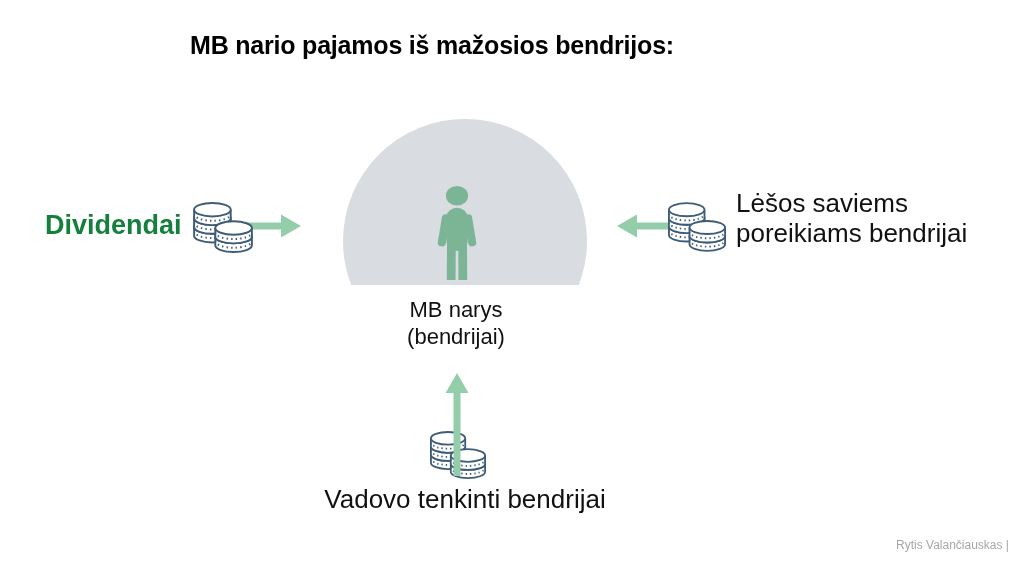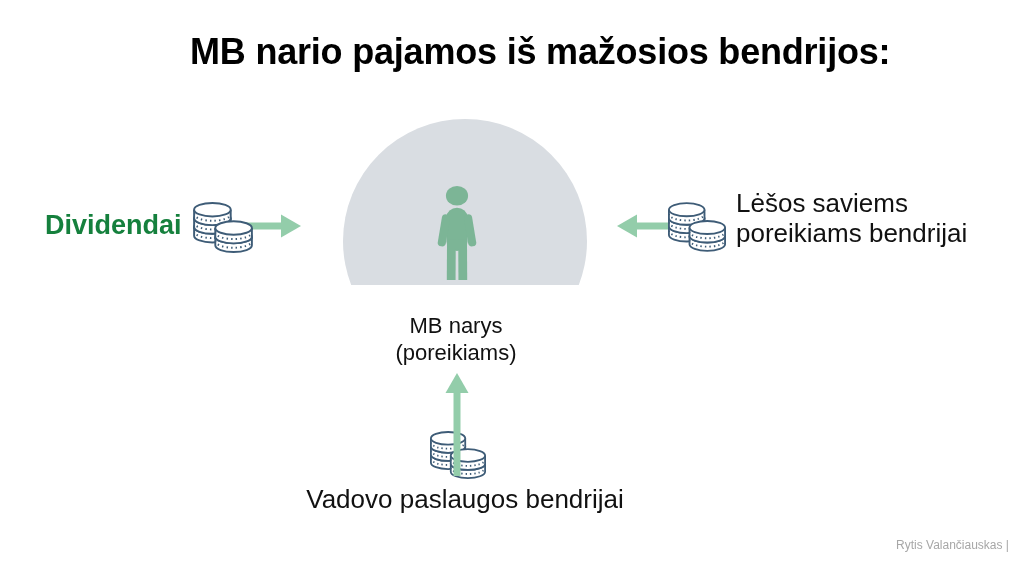--- a/index.html
+++ b/index.html
@@ -15,35 +15,35 @@
   html, body { width: 1024px; height: 571px; }
   body {
     background: var(--background, #fff);
     font-family: "Liberation Sans", "DejaVu Sans", sans-serif;
     overflow: hidden;
   }
   .slide { position: relative; width: 1024px; height: 571px; background: var(--background,#fff); }
 
   .title {
     position: absolute; left: 190px; top: 31px;
-    font-size: 36px; font-weight: 700; color: var(--title_black,#000);
+    font-size: 25px; font-weight: 700; color: var(--title_black,#000);
     white-space: nowrap; letter-spacing: -0.2px;
   }
 
   
   .dome-wrap { position: absolute; left: 343px; top: 119px; width: 244px; height: 166px; overflow: hidden; }
   .dome { width: 244px; height: 244px; border-radius: 50%; background: var(--dome_gray,#d9dde2); }
 
   .person { position: absolute; left: 422px; top: 186px; z-index: 2; }
   .person .fig { fill: var(--person_green,#7cb596); }
   .person .fig-stroke { stroke: var(--person_green,#7cb596); fill: none; }
 
   .center-label {
     position: absolute; left: 334px; top: 296px; width: 244px;
-    text-align: center; font-size: 22px; line-height: 27px; color: #111; margin-top: 16px;
+    text-align: center; font-size: 22px; line-height: 27px; color: #111;
   }
 
   .label-left {
     position: absolute; left: 45px; top: 210px;
     font-size: 27px; color: #15803d; white-space: nowrap; font-weight: bold;
   }
   .label-right {
     position: absolute; left: 736px; top: 188px; width: 266px;
     text-align: left; font-size: 26px; line-height: 30px; color: #111;
   }
@@ -100,21 +100,21 @@
     <circle class="fig" cx="30" cy="9.5" r="9.5"></circle>
     <path class="fig-stroke" d="M30,30 L30,54" stroke-width="18" stroke-linecap="round"></path>
     <path class="fig-stroke" d="M20.5,31 L17,55" stroke-width="7" stroke-linecap="round"></path>
     <path class="fig-stroke" d="M39.5,31 L43,55" stroke-width="7" stroke-linecap="round"></path>
     <path class="fig-stroke" d="M25.2,52 L25,91" stroke-width="7.5" stroke-linecap="butt"></path>
     <path class="fig-stroke" d="M34.8,52 L35,91" stroke-width="7.5" stroke-linecap="butt"></path>
   </svg>
 
   <div class="center-label">
     <div>MB narys</div>
-    <div>(poreikiams)</div>
+    <div>(bendrijai)</div>
   </div>
 
   <span class="label-left">Dividendai</span>
 
   <svg class="abs z1" style="left:228px; top:211px;" width="75" height="30" viewBox="0 0 75 30">
     <line class="arrow-shaft" x1="0" y1="15" x2="55" y2="15"></line>
     <polygon class="arrow-head" points="53,3.5 73,15 53,26.5"></polygon>
   </svg>
 
   <svg class="abs z2" style="left:193px; top:202px;" width="60" height="52" viewBox="0 0 62 54">
@@ -137,17 +137,17 @@
 
   <svg class="abs z1" style="left:430px; top:431px;" width="56" height="49" viewBox="0 0 62 54">
     <use href="#coins-stack"></use>
   </svg>
 
   <svg class="abs z2" style="left:442px; top:371px;" width="30" height="106" viewBox="0 0 30 106">
     <line class="arrow-shaft" x1="15" y1="105" x2="15" y2="18"></line>
     <polygon class="arrow-head" points="3.5,22 15,2 26.5,22"></polygon>
   </svg>
 
-  <span class="label-bottom">Vadovo paslaugos bendrijai</span>
+  <span class="label-bottom">Vadovo tenkinti bendrijai</span>
 
   <span class="footer-credit">Rytis Valančiauskas |</span>
 
 </div>
 
 </body></html>

